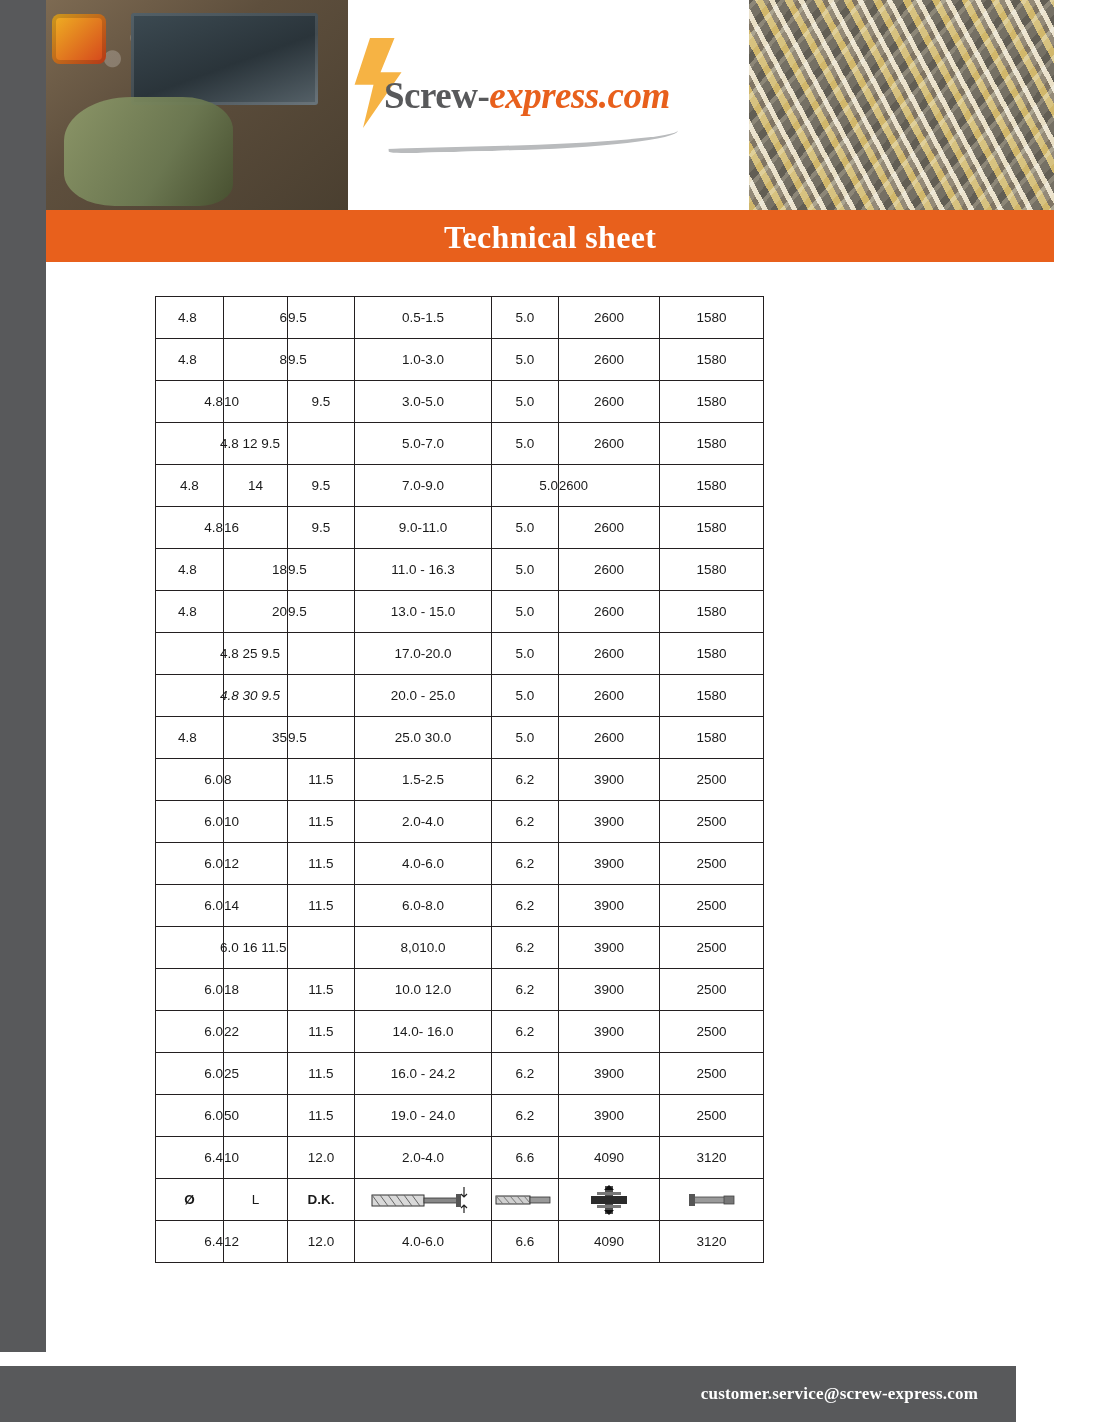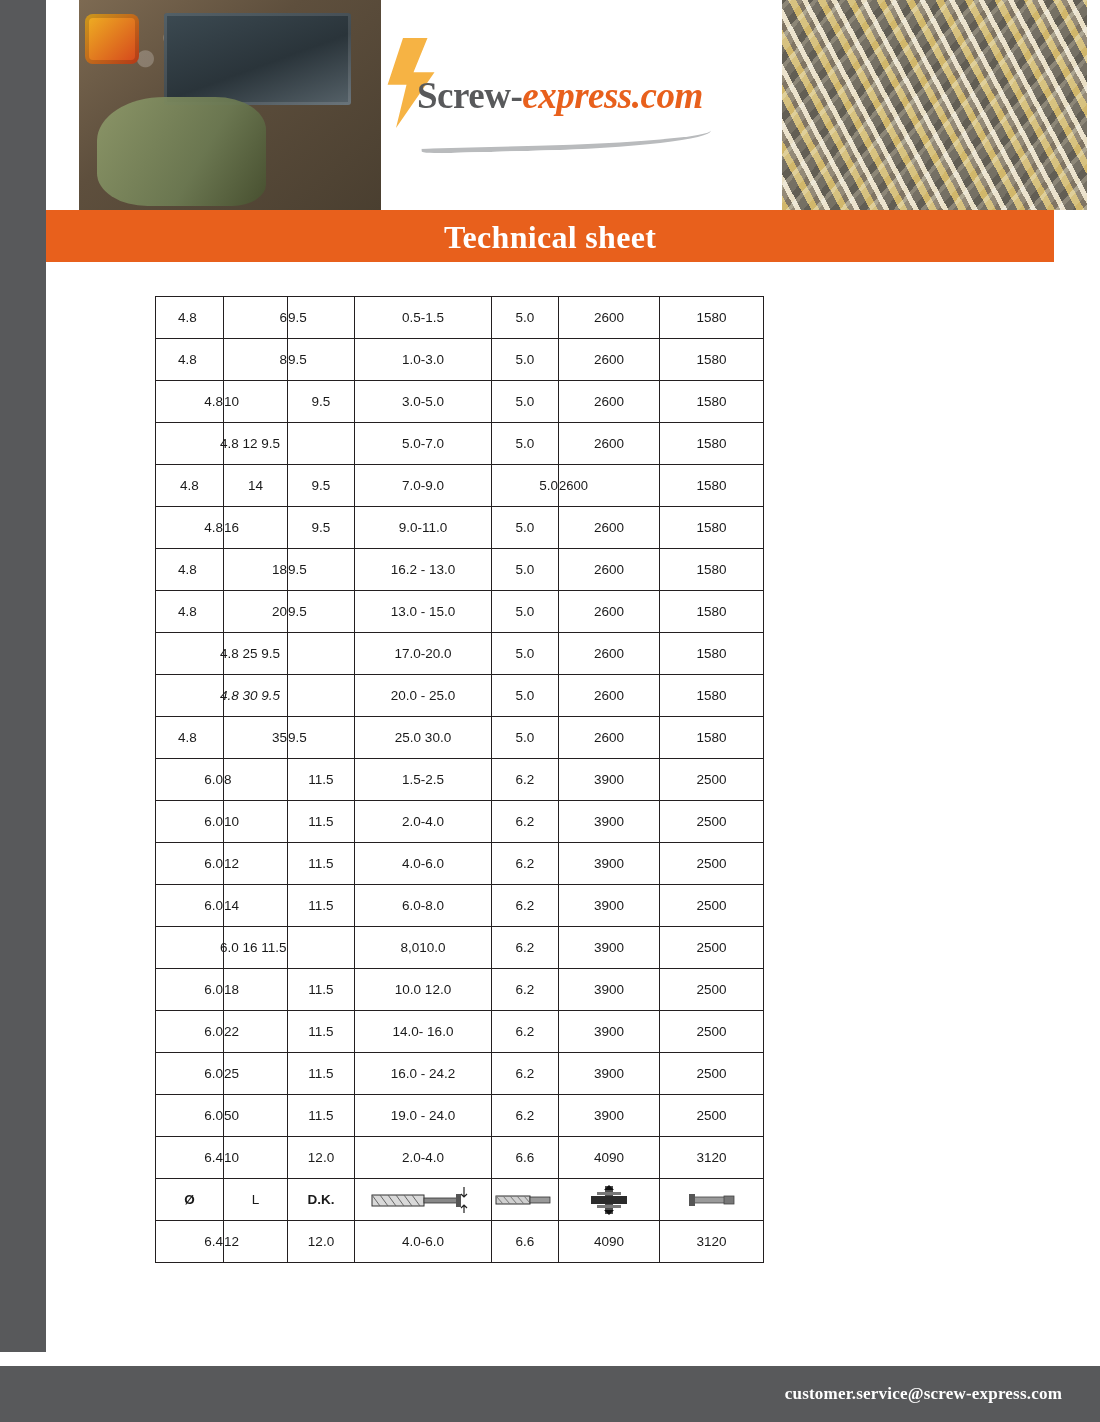--- a/index.html
+++ b/index.html
@@ -29,21 +29,21 @@
     position: absolute;
     left: 0; top: 0;
     width: 46px;
     height: 1422px;
     background: #58595b;
   }
   .bottom-bar {
     position: absolute;
     left: 0;
     bottom: 0;
-    width: 1100px;
+    width: 1016px;
     height: 56px;
     background: #58595b;
     color: #ffffff;
   }
   .bottom-bar .contact {
     position: absolute;
     right: 38px;
     top: 18px;
     font-size: 17px;
     font-weight: bold;
@@ -62,21 +62,20 @@
 
   
   .header {
     position: absolute;
     left: 46px;
     top: 0;
     width: 1008px;
     height: 210px;
     background: #0f172a;
     overflow: hidden;
-    margin-left: 33px;
   }
   .photo-left {
     position: absolute;
     left: 0; top: 0;
     width: 302px;
     height: 210px;
     overflow: hidden;
     background: #6b5b4b;
   }
   .photo-right {
@@ -330,21 +329,21 @@
             <td class="sm">9.5</td>
             <td class="">9.0-11.0</td>
             <td class="" style="">5.0</td>
             <td class="mid" style="">2600</td>
             <td class="mid">1580</td>
           </tr>
           <tr>
             <td class="" style="text-align:left;padding-left:22px;">4.8</td>
             <td class="" style="text-align:right;padding-right:0px;">18</td>
             <td class="" style="text-align:left;padding-left:0px;">9.5</td>
-            <td class="">16.2 - 13.0</td>
+            <td class="">11.0 - 16.3</td>
             <td class="" style="">5.0</td>
             <td class="mid" style="">2600</td>
             <td class="mid">1580</td>
           </tr>
           <tr>
             <td class="" style="text-align:left;padding-left:22px;">4.8</td>
             <td class="" style="text-align:right;padding-right:0px;">20</td>
             <td class="" style="text-align:left;padding-left:0px;">9.5</td>
             <td class="">13.0 - 15.0</td>
             <td class="" style="">5.0</td>

